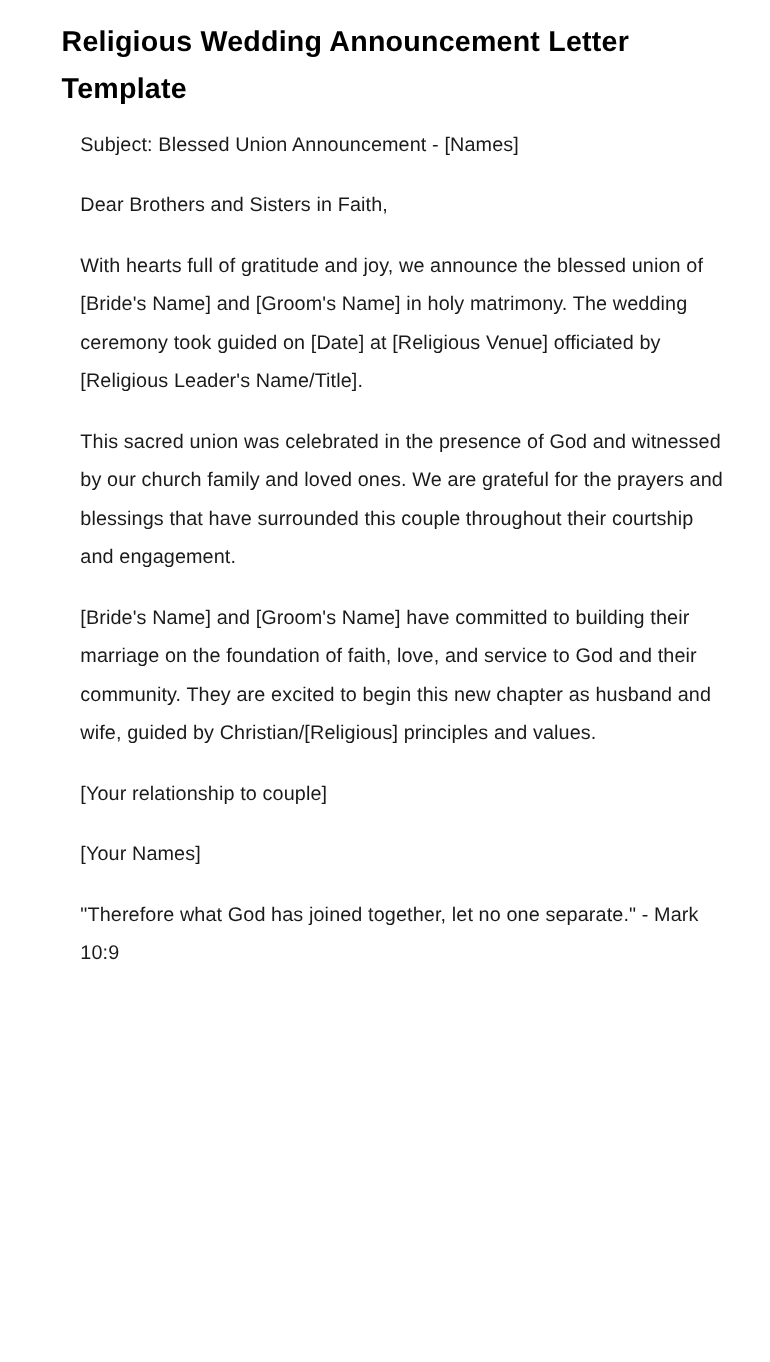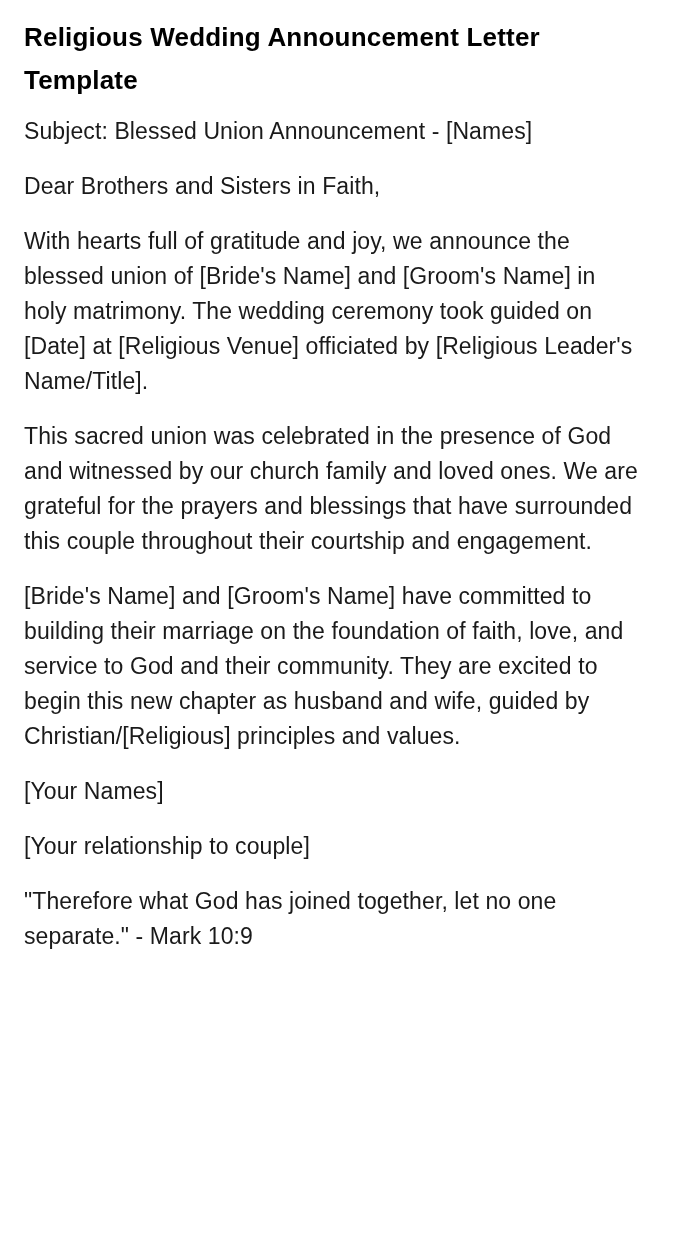--- a/index.html
+++ b/index.html
@@ -10,40 +10,40 @@
   }
 
   .page {
     width: 700px;
     height: 1238px;
     background: #ffffff;
     overflow: hidden;
   }
 
   .content {
-    padding: 16px 40px 0 24px;
+    padding: 16px 40px 0 56px;
     width: 700px;
   }
 
   h1.doc-title {
     font-size: 26px;
     font-weight: 700;
     line-height: 43px;
     color: #000000;
     letter-spacing: 0.2px;
     max-width: 560px;
     margin: 0 0 12px 0;
   }
 
   p.doc-line {
-    font-size: 23px;
+    font-size: 18px;
     line-height: 35px;
     color: #1a1a1a;
     letter-spacing: 0.1px;
-    margin: 0 0 20px 0;
+    margin: 0 0 20px 17px;
     max-width: 620px;
   }
 </style>
 </head>
 <body>
 
 <div class="page">
   <div class="content">
 
     <h1 class="doc-title">Religious Wedding Announcement Letter Template</h1>
@@ -54,20 +54,20 @@
 
     <p class="doc-line">With hearts full of gratitude and joy, we announce the blessed union of [Bride's Name] and [Groom's Name] in holy matrimony. The wedding ceremony took guided on [Date] at [Religious Venue] officiated by [Religious Leader's Name/Title].</p>
 
     <p class="doc-line">This sacred union was celebrated in the presence of God and witnessed by our church family and loved ones. We are grateful for the prayers and blessings that have surrounded this couple throughout their courtship and engagement.</p>
 
     <p class="doc-line">[Bride's Name] and [Groom's Name] have committed to building their marriage on the foundation of faith, love, and service to God and their community. They are excited to begin this new chapter as husband and wife, guided by Christian/[Religious] principles and values.</p>
 
 
 
 
+    <p class="doc-line">[Your relationship to couple]</p>
+
     <p class="doc-line">[Your Names]</p>
-
-    <p class="doc-line">[Your relationship to couple]</p>
 
     <p class="doc-line">"Therefore what God has joined together, let no one separate." - Mark 10:9</p>
 
   </div>
 </div>
 
 </body></html>

